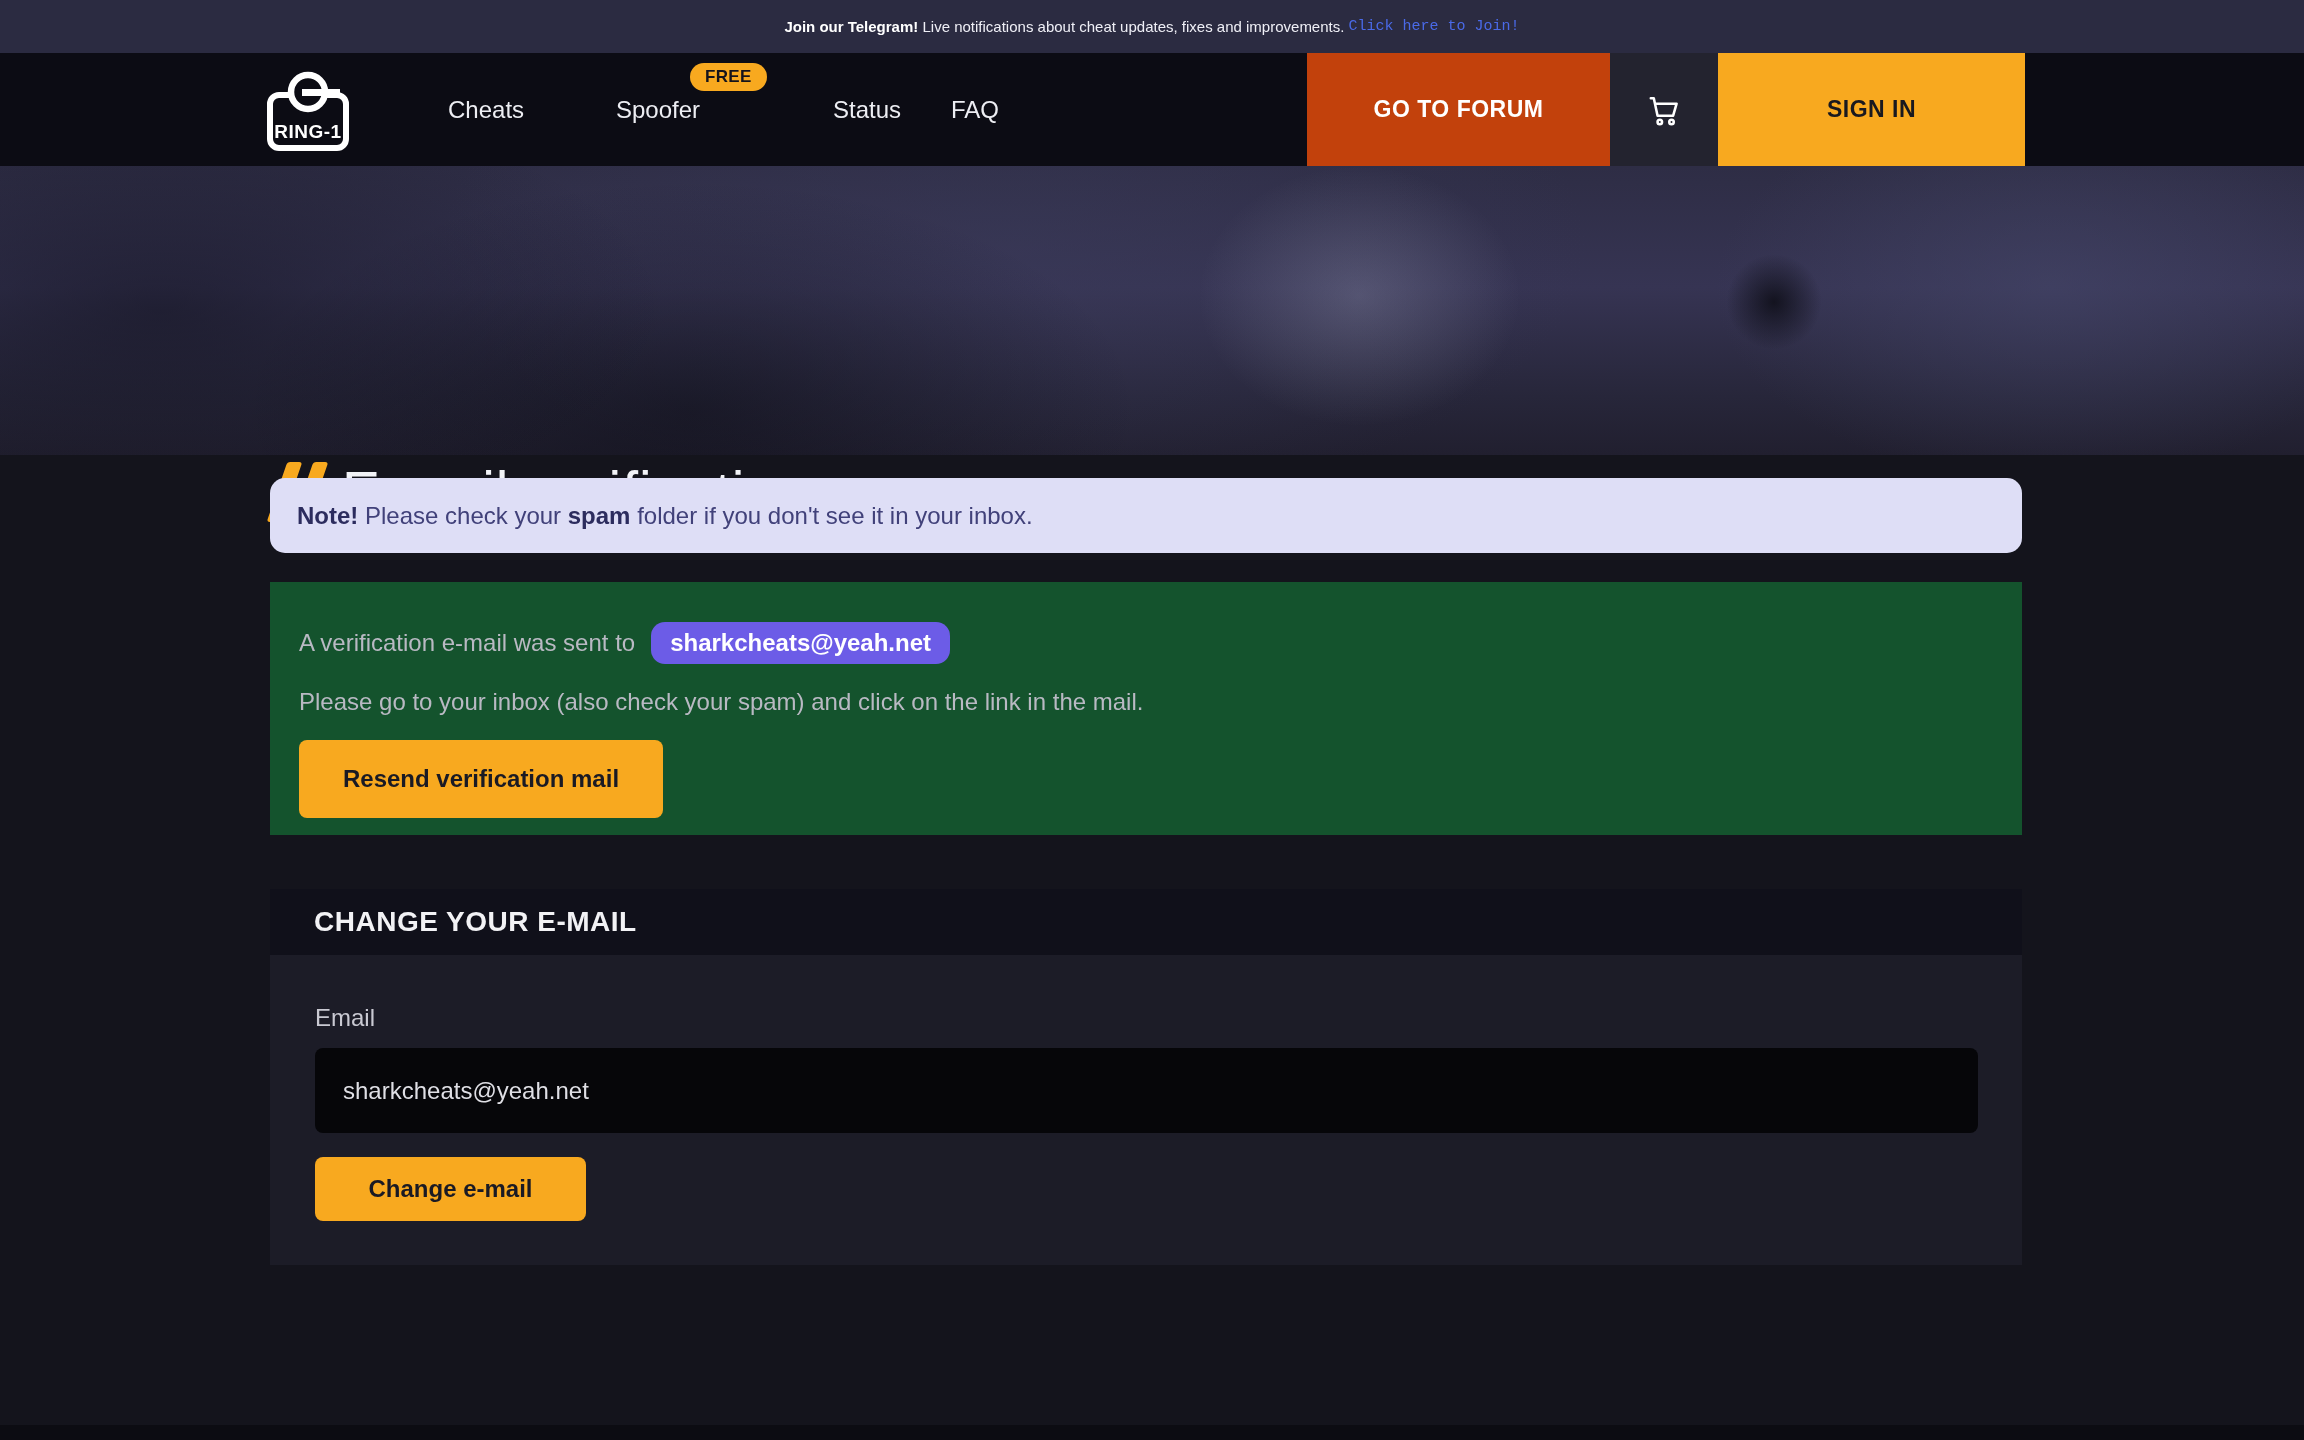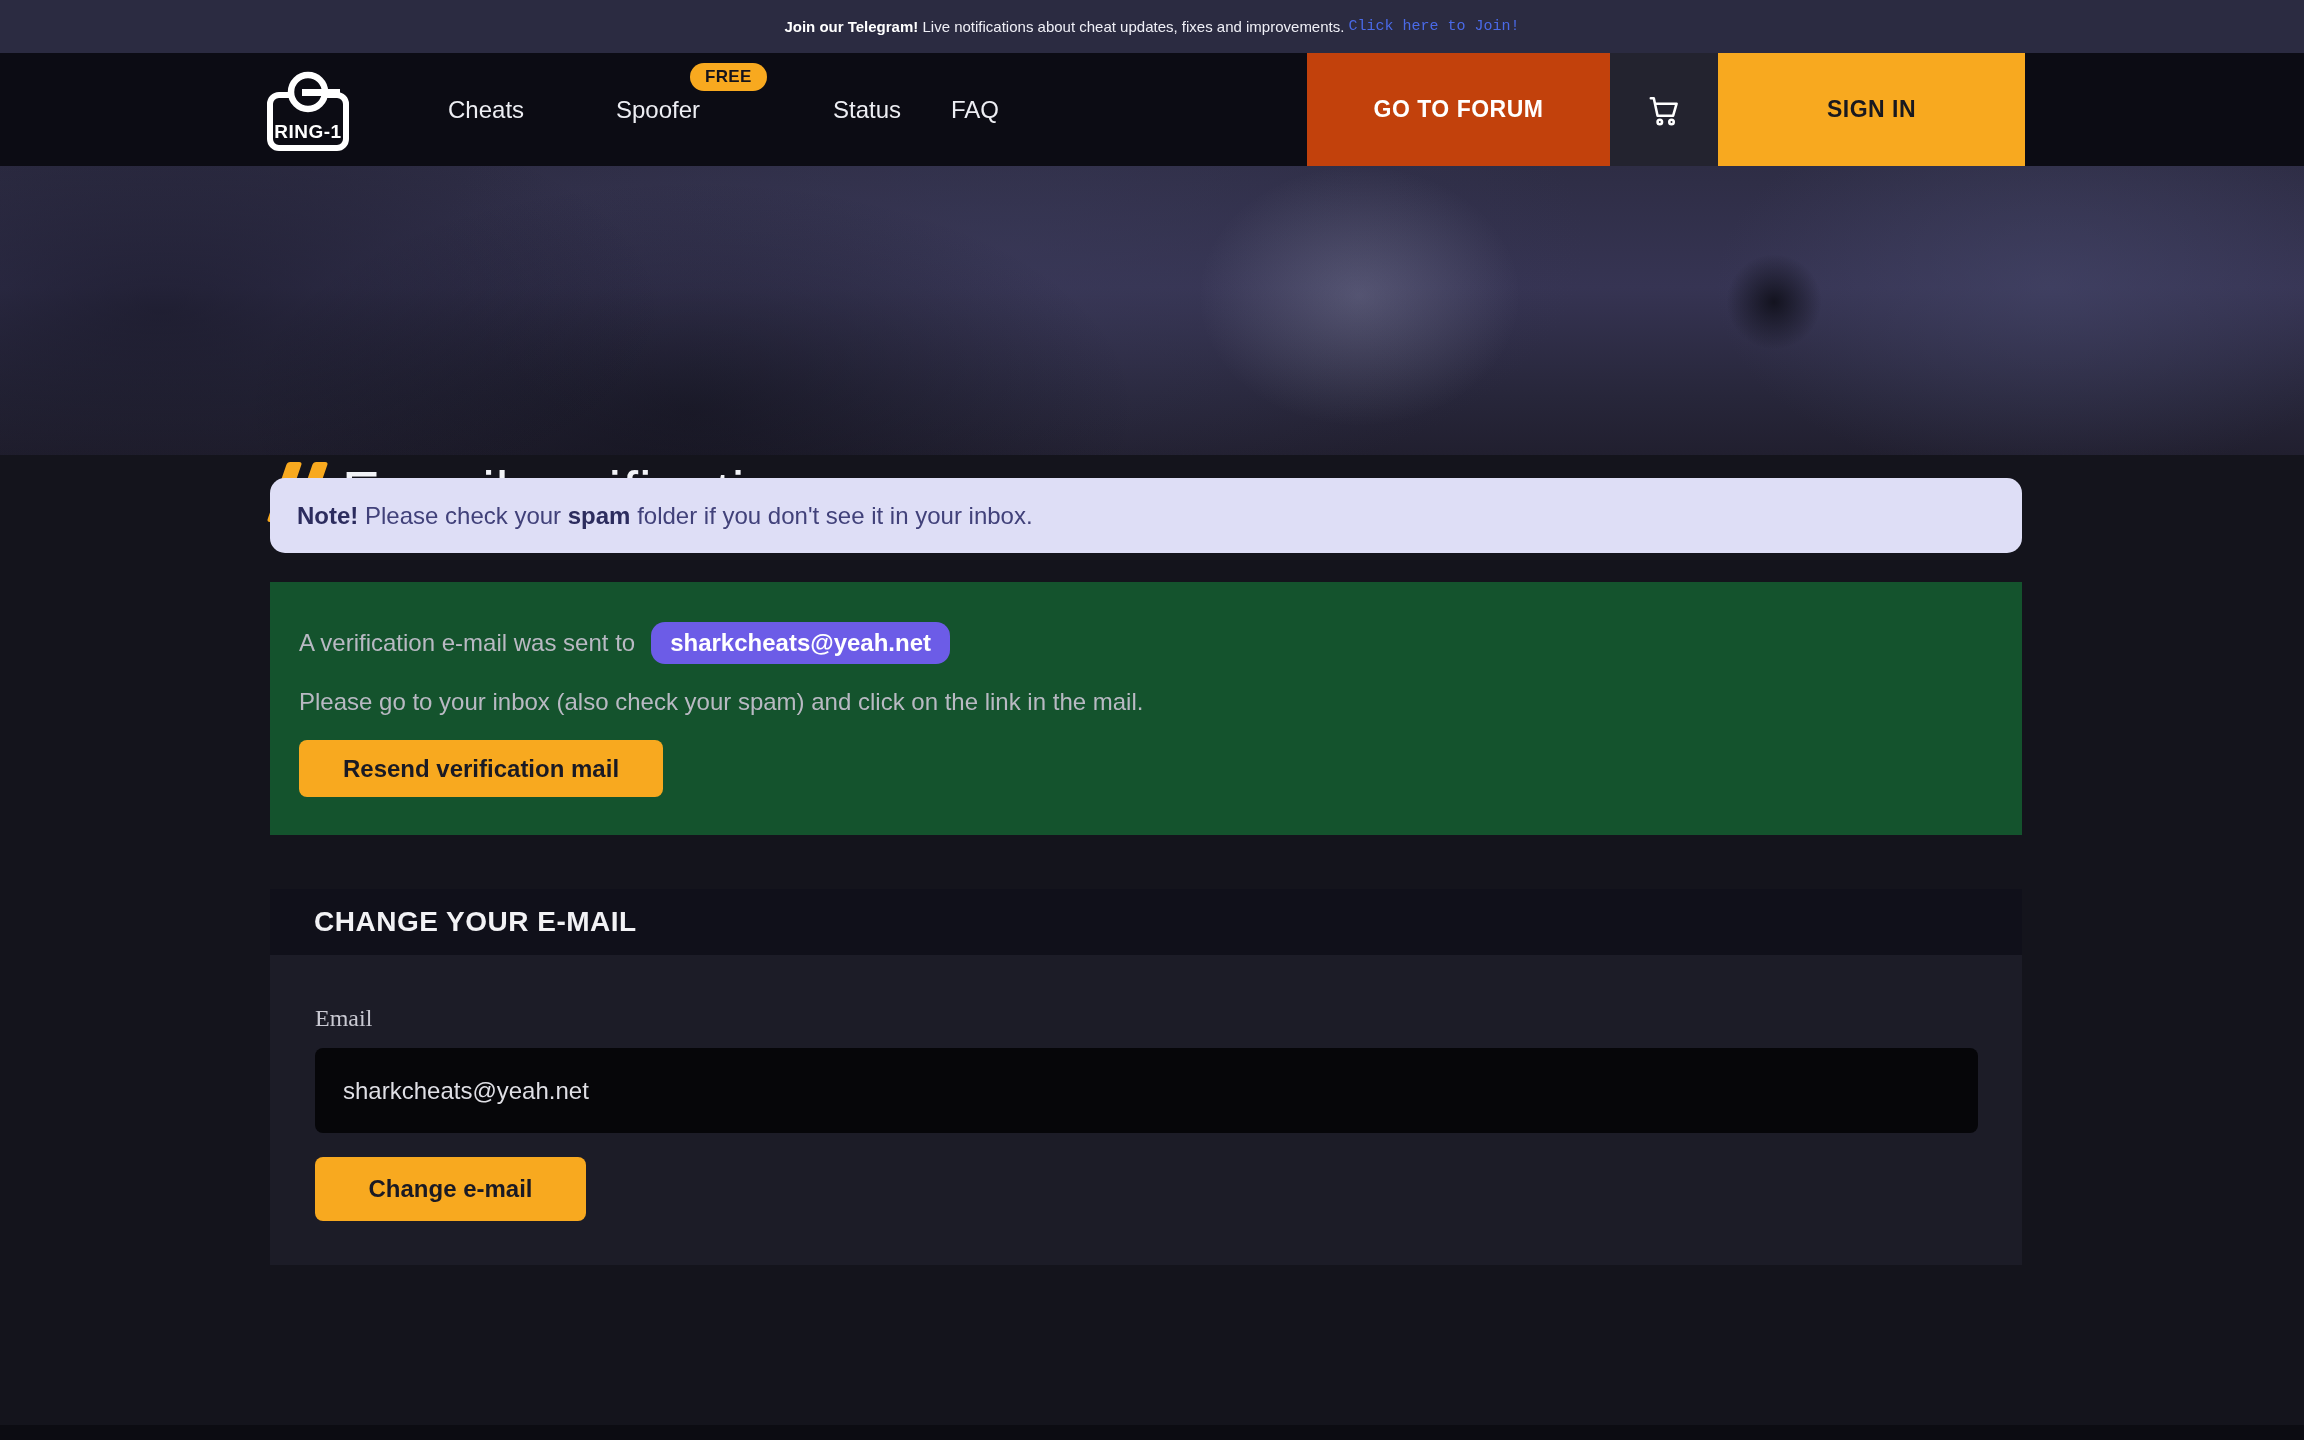--- a/index.html
+++ b/index.html
@@ -98,36 +98,35 @@
   }
   .inbox-line {
     position:absolute; left:29px; top:106px; font-size:24px; color:#B9B9C3;
   }
   .btn-yellow {
     background:#F8A91F; color:#1A1A24; border:none; border-radius:8px;
     font-size:24px; font-weight:600; cursor:pointer;
     font-family:"Liberation Sans","DejaVu Sans",sans-serif;
   }
   .resend-btn {
-    position:absolute; left:29px; top:158px; width:364px; height:57px;
+    position:absolute; left:29px; top:158px; width:364px; height:78px;
   }
   
   .section-head {
     position:absolute; left:270px; top:889px; width:1752px; height:66px;
     background:#10101A; color:#F2F2F5; font-size:28px; font-weight:700;
     letter-spacing:.5px; line-height:66px; padding-left:44px;
   }
   .form-card {
     position:absolute; left:270px; top:955px; width:1752px; height:310px;
     background:#1C1C27;
   }
   .email-label {
     position:absolute; left:45px; top:48px; font-size:24px; color:#C9C9D2;
     line-height:30px;
-    font-family:Liberation Serif, serif;
   }
   .email-input {
     position:absolute; left:45px; top:93px; width:1663px; height:85px;
     background:#060609; border:none; border-radius:8px; color:#DFDFE5;
     font-size:24px; padding-left:28px;
     font-family:"Liberation Sans","DejaVu Sans",sans-serif;
   }
   .change-btn {
     position:absolute; left:45px; top:202px; width:271px; height:64px;
   }

